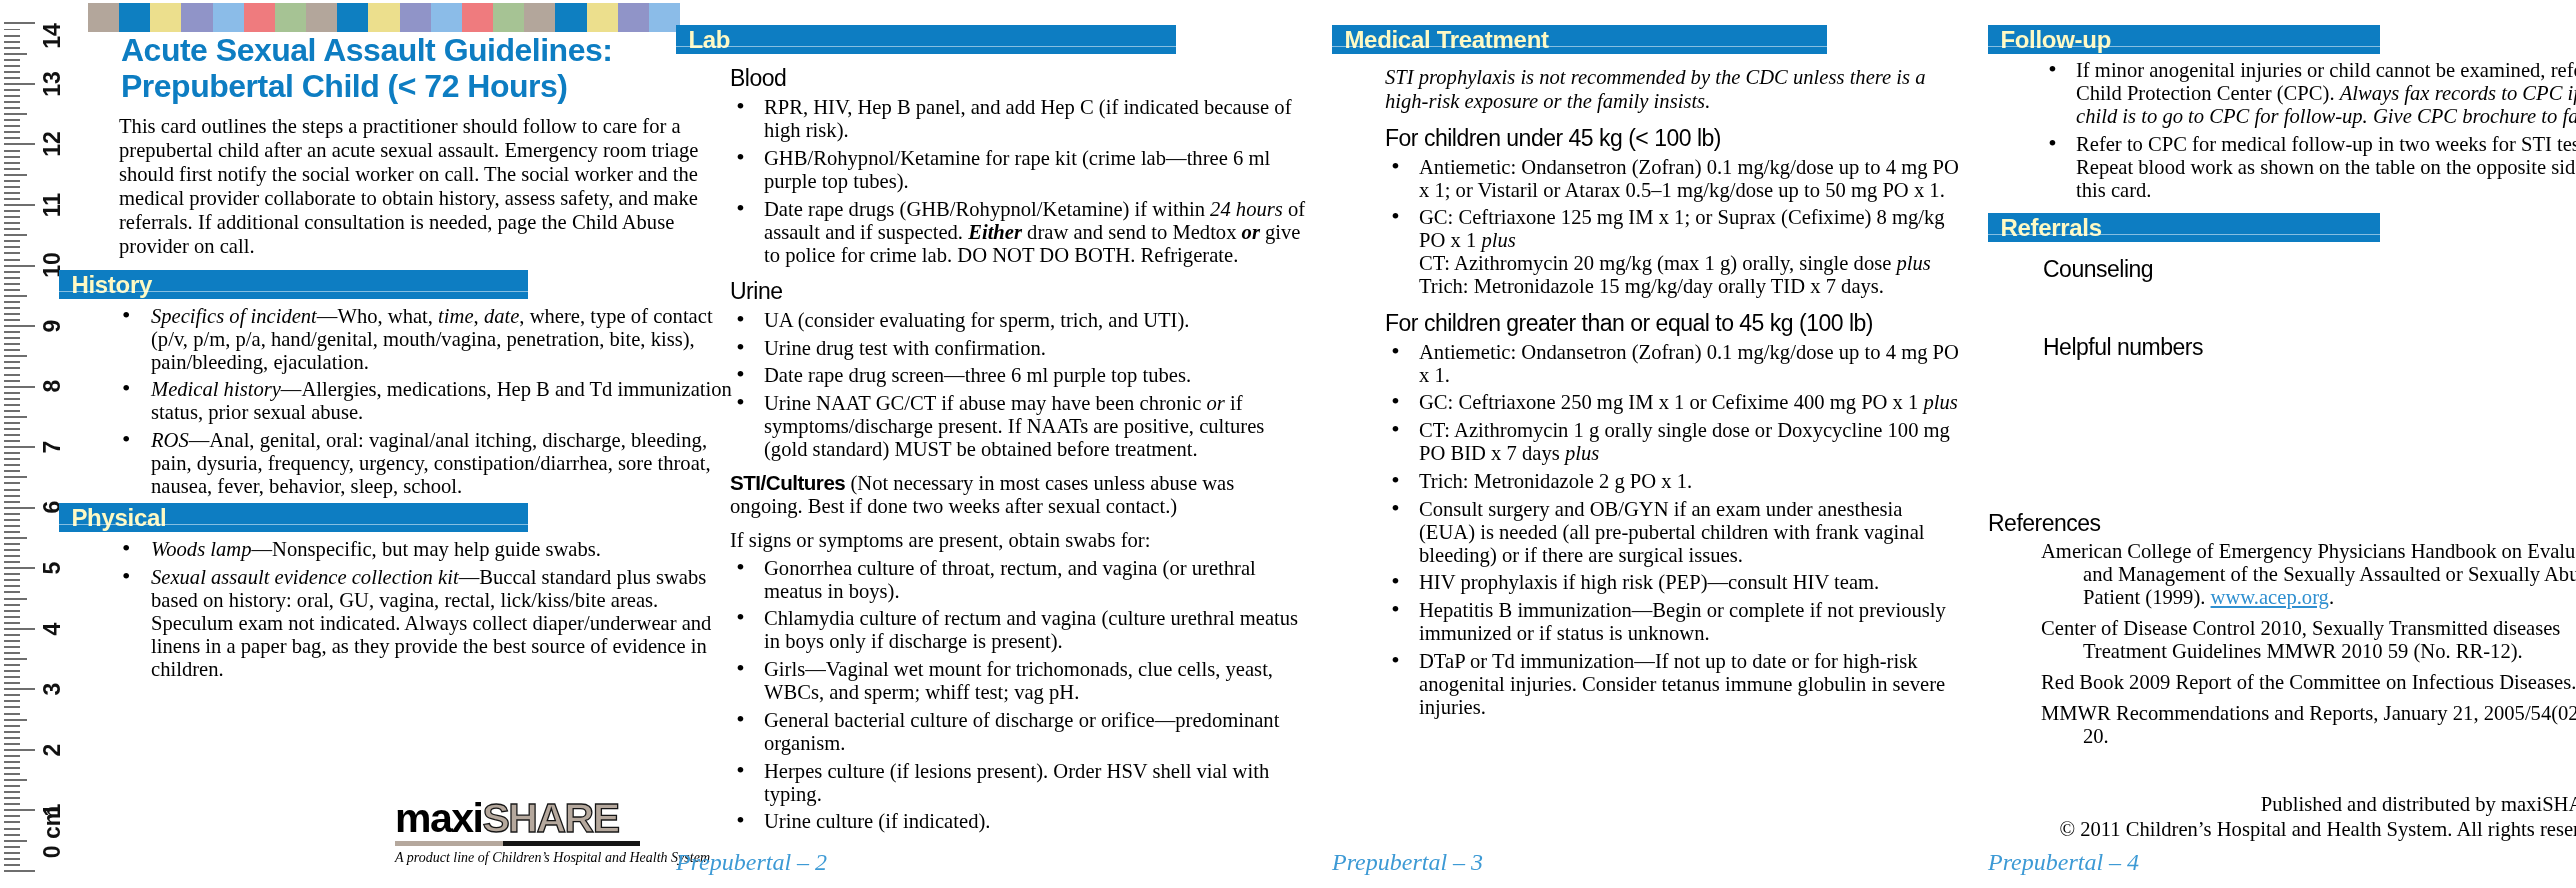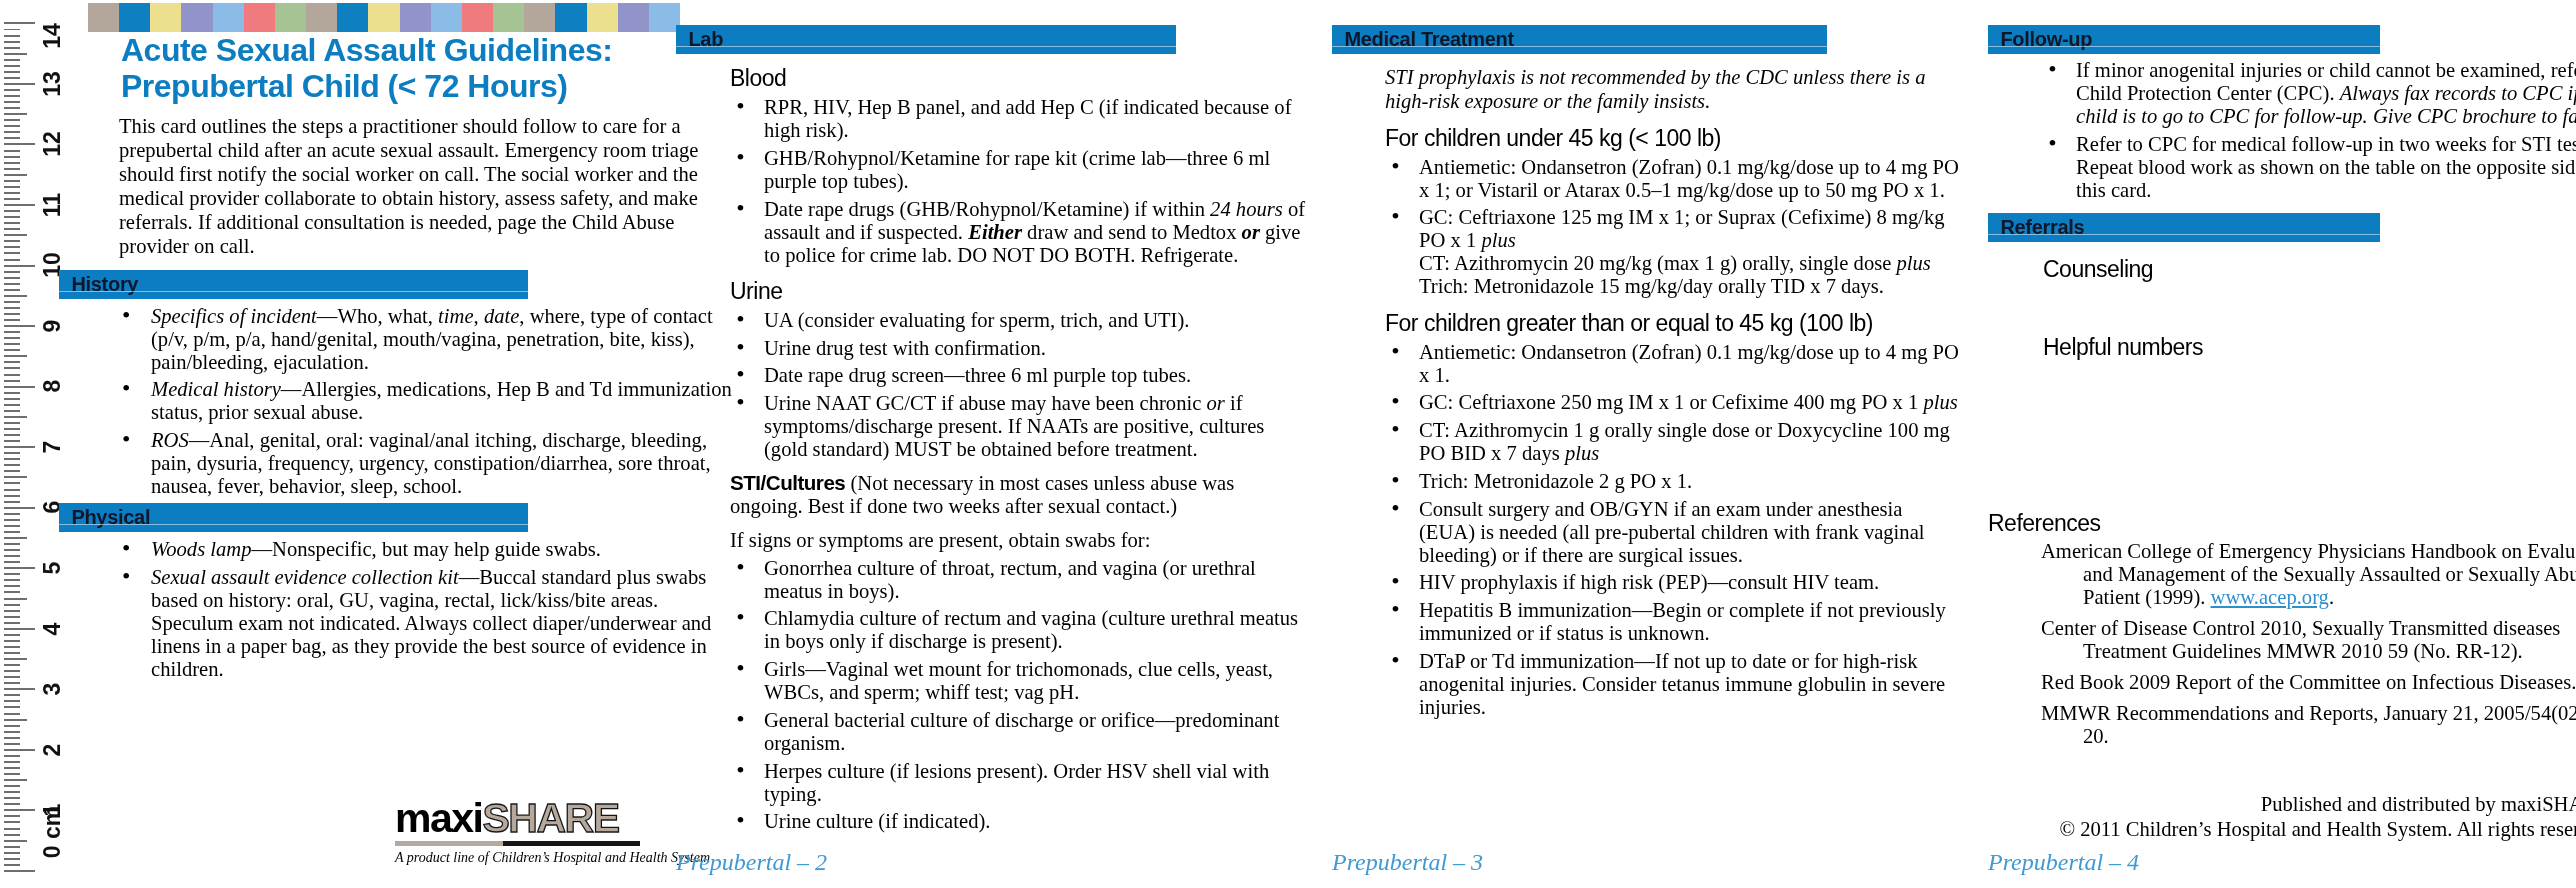--- a/index.html
+++ b/index.html
@@ -14,22 +14,22 @@
   
   #strip{position:absolute;left:88px;top:2.6px;width:592px;height:29px;display:flex;}
   #strip div{flex:1 1 auto;}
   
   .col{position:absolute;top:0;height:889px;}
   #col1{left:59px;width:678px;}
   #col2{left:676px;width:632px;}
   #col3{left:1332px;width:631px;}
   #col4{left:1988px;width:632px;}
   
-  .bar{position:relative;height:29px;background:#0d7dc2;color:#0f172a;
-       font-family:"Liberation Sans",sans-serif;font-weight:bold;font-size:20px;
+  .bar{position:relative;height:29px;background:#0d7dc2;color:#fef9c3;
+       font-family:"Liberation Sans",sans-serif;font-weight:bold;font-size:24px;
        line-height:29px;padding-left:12.4px;letter-spacing:-0.3px;box-sizing:border-box;}
   .bar::after{content:"";position:absolute;left:0;right:0;bottom:6.7px;height:1px;
        background:rgba(255,255,255,0.5);}
   
   .title{margin:32px 0 0 62px;font-family:"Liberation Sans",sans-serif;font-weight:bold;
          font-size:32px;line-height:36px;color:#0d7dc2;letter-spacing:-0.5px;}
   .intro{margin:10.3px 5.2px 0 60px;font-size:20.6px;line-height:24px;}
   .subhead{font-family:"Liberation Sans",sans-serif;font-weight:normal;font-size:23px;
            line-height:26px;letter-spacing:-0.5px;margin:11.3px 0 3.1px 54px;}
   .c3 .subhead{margin-left:53px;}

